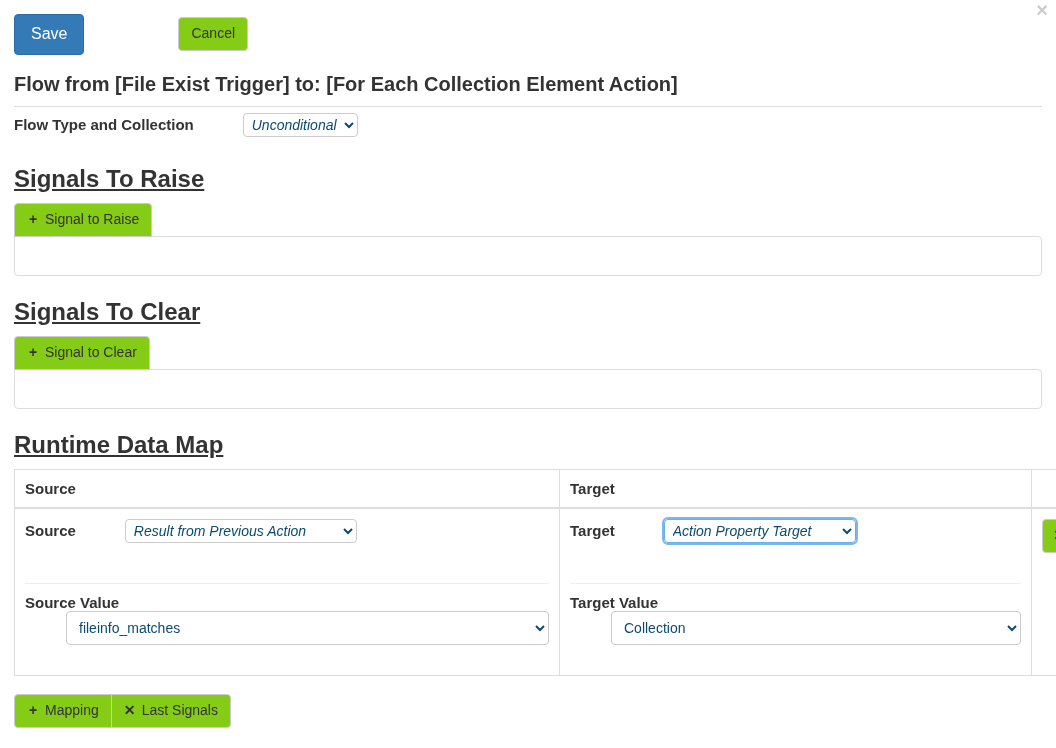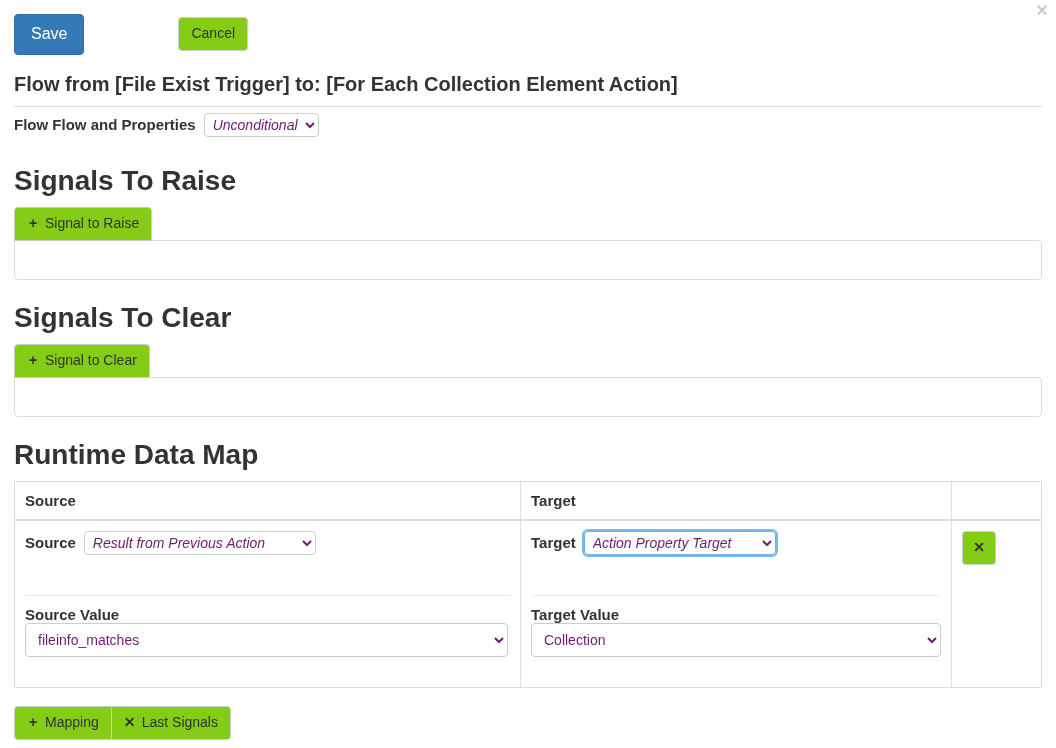--- a/index.html
+++ b/index.html
@@ -48,24 +48,25 @@
   }
   .btn.big { padding: 8px 16px; font-size: 16px; }
   .gap { width: 70px; }
   h1 {
     font-size: 20px;
     font-weight: 600;
     margin: 0 0 10px 0;
     color: #333;
   }
   h2 {
-    font-size: 28px;
+    font-size: 24px;
     font-weight: 600;
     margin: 22px 0 10px 0;
     color: #333;
+    text-decoration: underline;
   }
   .flowtype-row {
     display: flex;
     align-items: center;
     gap: 8px;
     border-top: 1px solid #ddd;
     padding-top: 6px;
     padding-bottom: 6px;
   }
   .flowtype-row label {
@@ -73,21 +74,22 @@
     font-size: 15px;
   }
   select {
     font-family: inherit;
     font-size: 14px;
     padding: 2px 4px;
     border: 1px solid #ccc;
     border-radius: 4px;
     background: #fff;
     font-style: italic;
-    color: #701a75;
+    color: #0c4a6e;
+    margin-left: 41px;
   }
   select.wide {
     width: 483px;
     font-style: normal;
     padding: 6px 8px;
     height: 34px;
   }
   select.focused {
     outline: 2px solid #7db6e8;
     border-color: #66afe9;
@@ -181,21 +183,21 @@
 
 <div class="topbar">
   <button class="btn btn-primary big">Save</button>
   <div class="gap"></div>
   <button class="btn">Cancel</button>
 </div>
 
 <h1>Flow from [File Exist Trigger] to: [For Each Collection Element Action]</h1>
 
 <div class="flowtype-row">
-  <label>Flow Flow and Properties</label>
+  <label>Flow Type and Collection</label>
   <select>
     <option>Unconditional</option>
   </select>
 </div>
 
 <h2>Signals To Raise</h2>
 <div>
   <button class="btn" style="border-radius:4px 4px 0 0; margin-bottom:-1px;">
     <span class="plus">+</span>
     <span>Signal to Raise</span>

